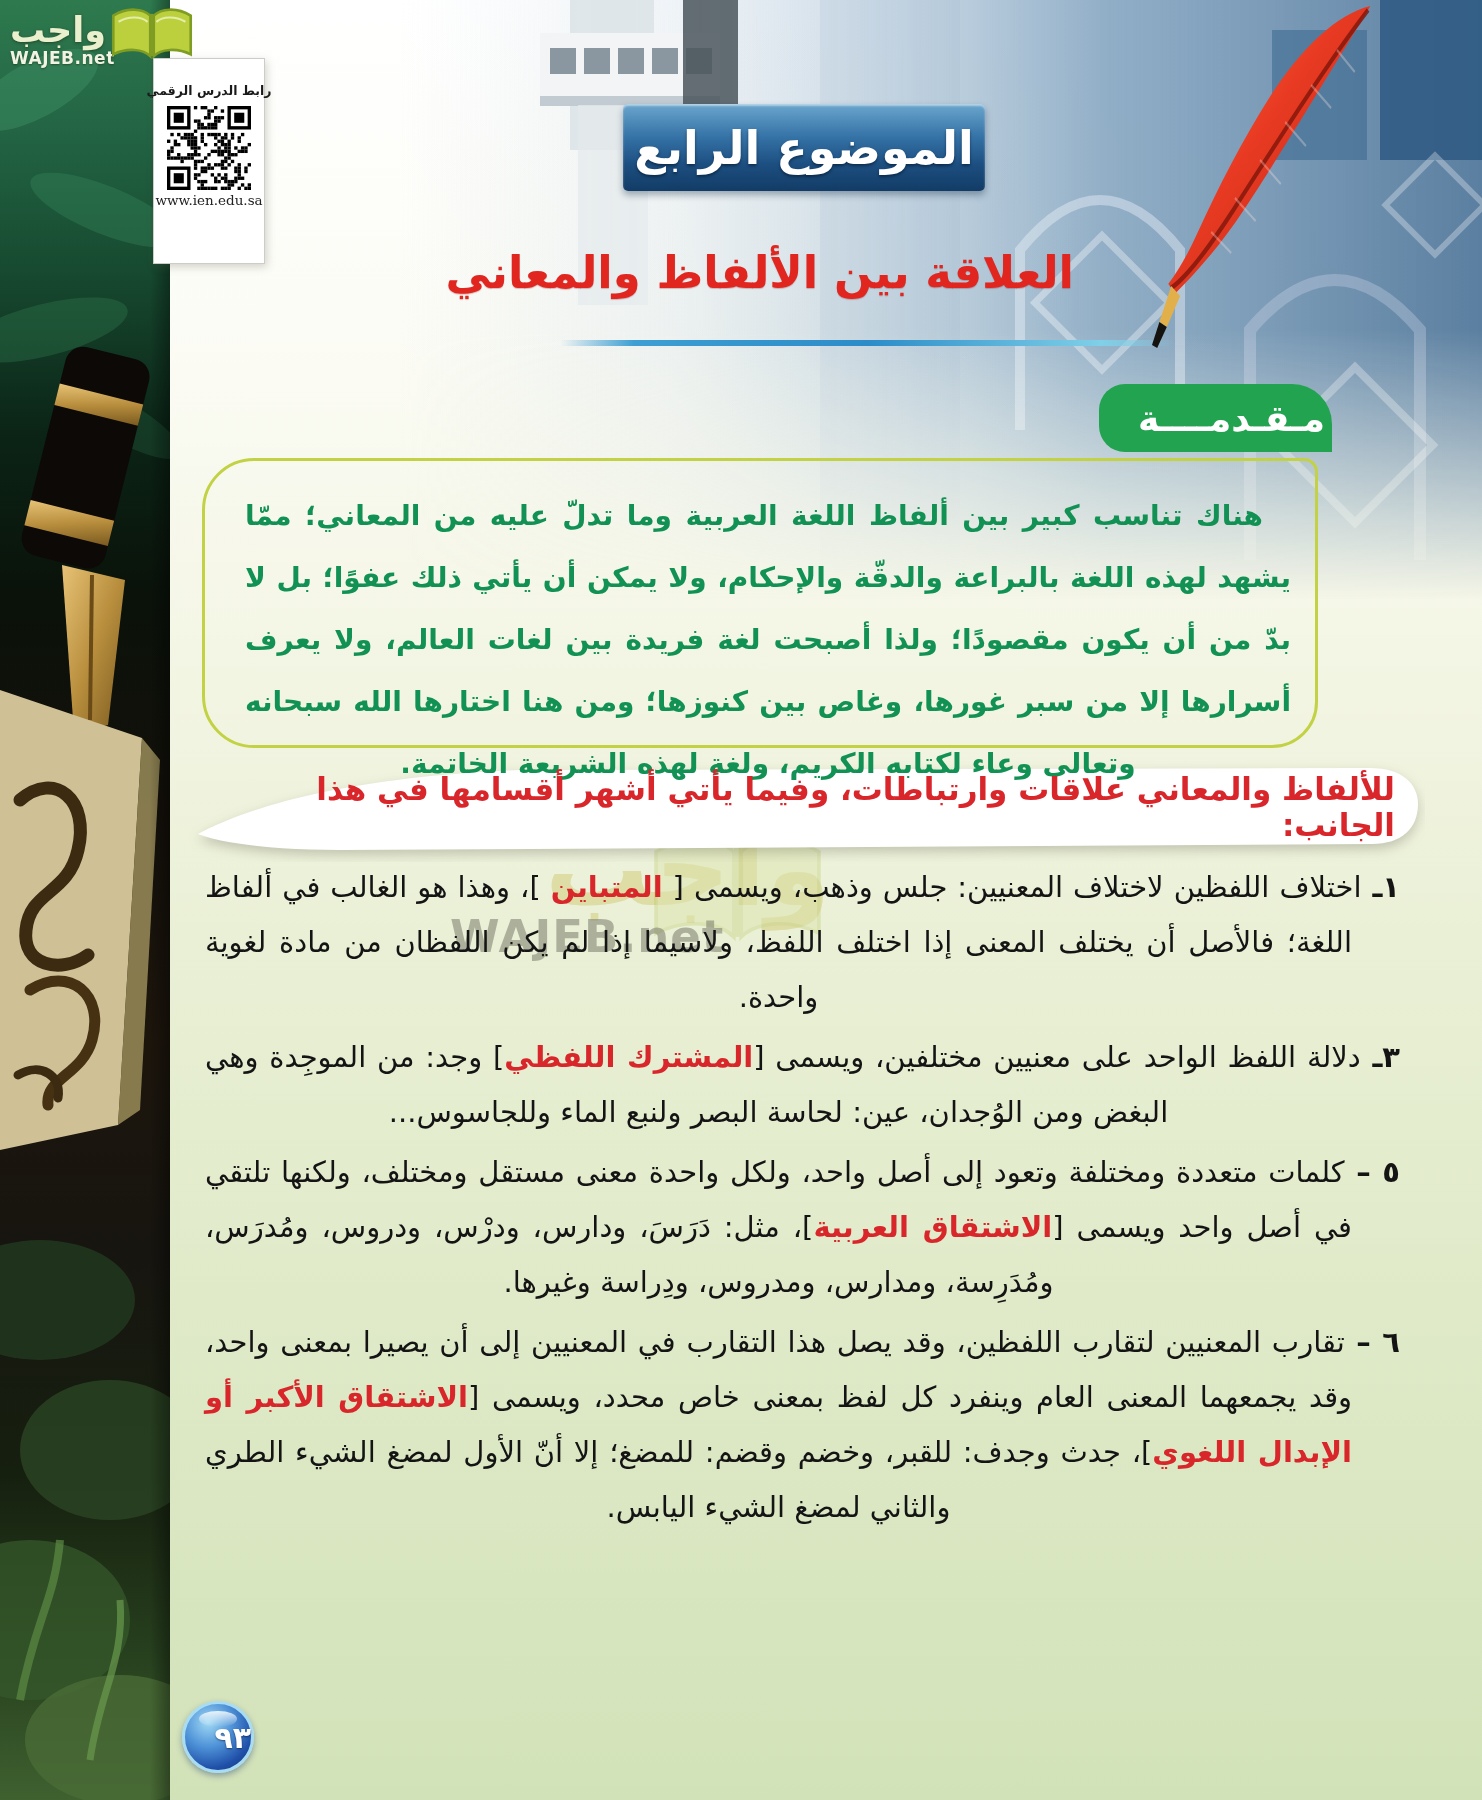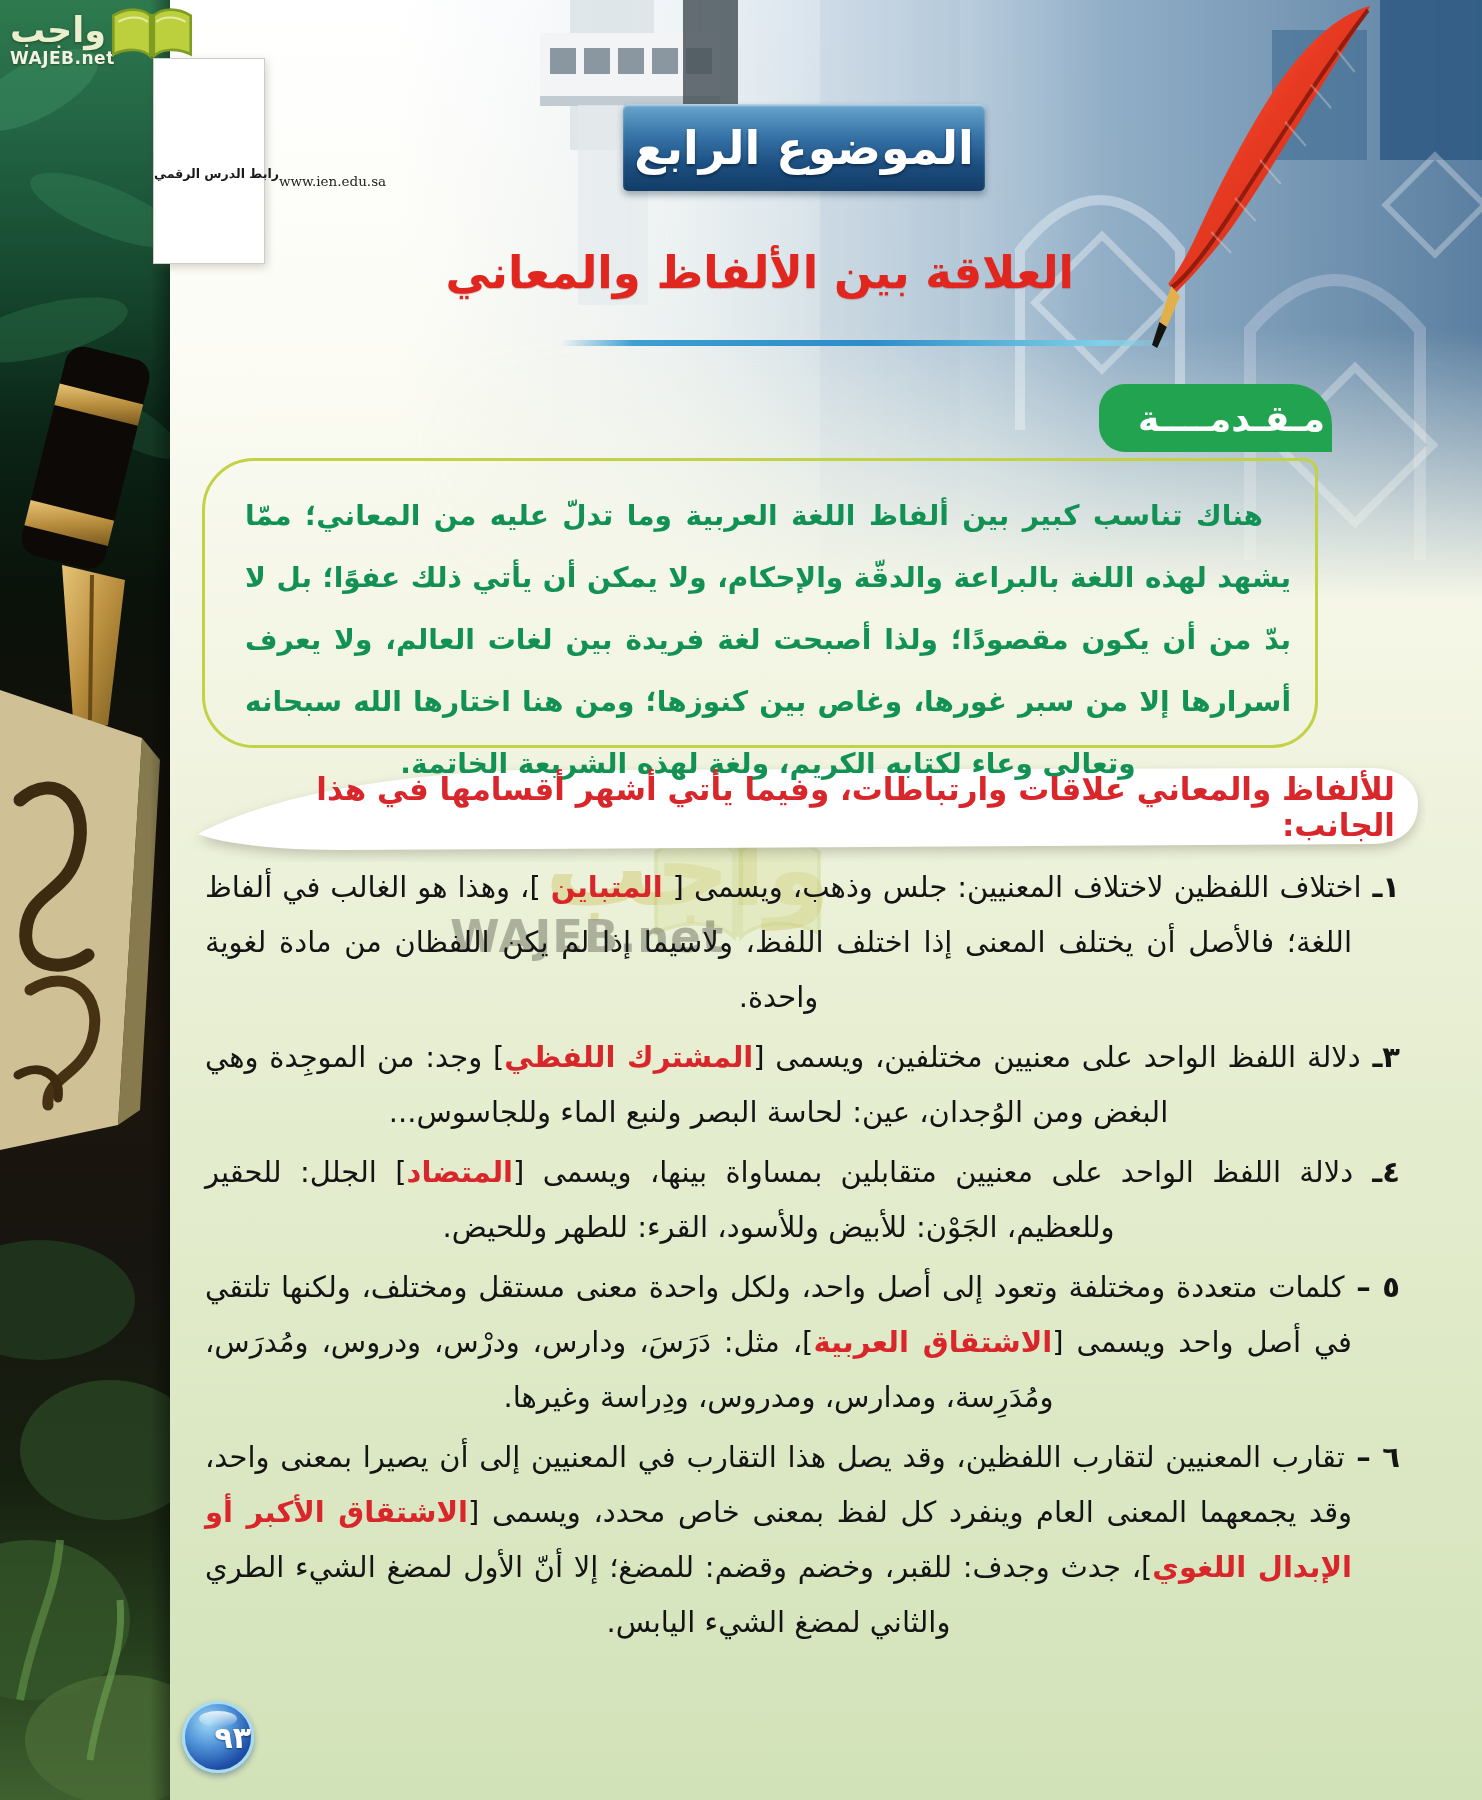--- a/index.html
+++ b/index.html
@@ -23,25 +23,25 @@
   
   .corner-brand { left:6px; top:2px; width:210px; height:74px; z-index:9; }
   .corner-brand .ar { position:absolute; left:4px; top:8px; font-size:35px; font-weight:bold; color:#eaf0cd; text-shadow:0 1px 3px rgba(30,50,25,.65); }
   .corner-brand .en { position:absolute; left:4px; top:46px; font-size:17px; font-weight:bold; color:#f2f3e2; text-shadow:0 1px 2px rgba(30,50,25,.6); letter-spacing:.5px; }
   .corner-brand svg { position:absolute; left:102px; top:0; width:88px; height:66px; }
 
   
   .qr-card {
     left:153px; top:58px; width:112px; height:206px; z-index:6;
     background:#ffffff; border:1px solid #cdcdc8; box-shadow:2px 3px 8px rgba(90,90,70,.25);
-    display:flex; flex-direction:row; align-items:center; padding-top:24px;
+    display:flex; flex-direction:column; align-items:center; padding-top:24px;
   }
   .qr-card .qr-title { font-size:12.5px; font-weight:bold; color:#1a1a1a; direction:rtl; white-space:nowrap; }
   .qr-card svg { width:84px; height:84px; margin-top:8px; }
-  .qr-card .qr-url { font-size:13.5px; color:#222; margin-top:15px; font-family:"DejaVu Serif", serif; }
+  .qr-card .qr-url { font-size:13.5px; color:#222; margin-top:2px; font-family:"DejaVu Serif", serif; }
 
   
   .topic-banner {
     left:623px; top:104px; width:362px; height:87px; z-index:5;
     background:linear-gradient(180deg,#6aa6cd 0%,#3572a6 38%,#1c4e80 70%,#123c66 100%);
     border-radius:5px; box-shadow:0 4px 7px rgba(10,35,60,.35), inset 0 2px 2px rgba(255,255,255,.5);
     display:flex; align-items:center; justify-content:center;
   }
   .topic-banner span { color:#ffffff; font-size:46px; font-weight:bold; direction:rtl; text-shadow:0 2px 3px rgba(0,20,40,.55); }
 
@@ -465,21 +465,20 @@
   </div>
 
   <svg class="abs section-banner-svg" viewBox="0 0 1245 104" xmlns="http://www.w3.org/2000/svg">
     <path d="M1190,10 C1222,10 1238,26 1238,46 C1238,70 1222,86 1192,86 L160,92 C96,92 44,86 18,76 C52,58 140,20 340,12 Z" fill="#ffffff" style="filter:drop-shadow(0 5px 6px rgba(80,80,60,.28))"></path>
   </svg>
   <div class="abs section-heading">للألفاظ والمعاني علاقات وارتباطات، وفيما يأتي أشهر أقسامها في هذا الجانب:</div>
 
   <div class="abs list" id="list-container">
       <p class="list-item"><span class="num">١ـ </span><span>اختلاف اللفظين لاختلاف المعنيين: جلس وذهب، ويسمى [ </span><span class="term">المتباين</span><span> ]، وهذا هو الغالب في ألفاظ اللغة؛ فالأصل أن يختلف المعنى إذا اختلف اللفظ، ولاسيما إذا لم يكن اللفظان من مادة لغوية واحدة.</span></p>
       <p class="list-item"><span class="num">٣ـ </span><span>دلالة اللفظ الواحد على معنيين مختلفين، ويسمى [</span><span class="term">المشترك اللفظي</span><span>] وجد: من الموجِدة وهي البغض ومن الوُجدان، عين: لحاسة البصر ولنبع الماء وللجاسوس...</span></p>
-      <p class="list-item"><span class="num">٤ـ </span><span>دلالة اللفظ الواحد على معنيين متقابلين بمساواة بينها، ويسمى [</span><span class="term">المتضاد</span><span>] الجلل: للحقير وللعظيم، الجَوْن: للأبيض وللأسود، القرء: للطهر وللحيض.</span></p>
       <p class="list-item"><span class="num">٥ – </span><span>كلمات متعددة ومختلفة وتعود إلى أصل واحد، ولكل واحدة معنى مستقل ومختلف، ولكنها تلتقي في أصل واحد ويسمى [</span><span class="term">الاشتقاق العربية</span><span>]، مثل: دَرَسَ، ودارس، ودرْس، ودروس، ومُدرَس، ومُدَرِسة، ومدارس، ومدروس، ودِراسة وغيرها.</span></p>
       <p class="list-item"><span class="num">٦ – </span><span>تقارب المعنيين لتقارب اللفظين، وقد يصل هذا التقارب في المعنيين إلى أن يصيرا بمعنى واحد، وقد يجمعهما المعنى العام وينفرد كل لفظ بمعنى خاص محدد، ويسمى [</span><span class="term">الاشتقاق الأكبر أو الإبدال اللغوي</span><span>]، جدث وجدف: للقبر، وخضم وقضم: للمضغ؛ إلا أنّ الأول لمضغ الشيء الطري والثاني لمضغ الشيء اليابس.</span></p>
     </div>
 
   <div class="abs page-num">
     <span>٩٣</span>
   </div>
 
 </div>
 

